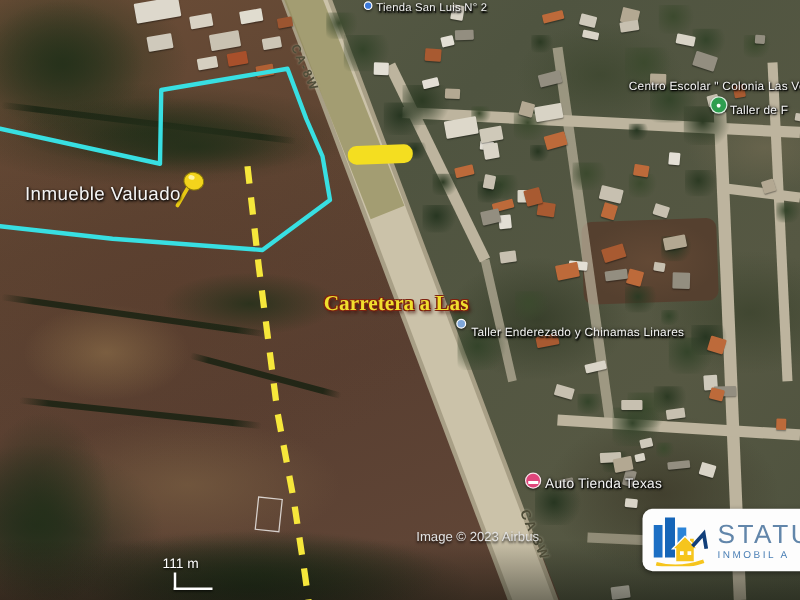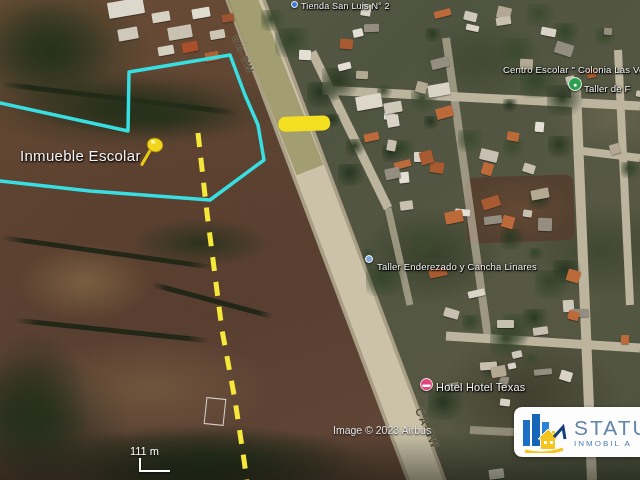--- a/index.html
+++ b/index.html
@@ -243,32 +243,33 @@
   <div class="maplabel" style="left:301px;top:1px;font-size:9px;">Tienda San Luis N° 2</div>
 
   <div class="maplabel" style="left:503px;top:64px;">Centro Escolar " Colonia Las Ve</div>
 
   <div class="circmark" style="left:568px;top:77px;width:14px;height:14px;background:#2e9e4f;">
       <span>●</span>
     </div>
   <div class="maplabel" style="left:584px;top:83px;">Taller de F</div>
 
   <div class="dotmark" style="left:365px;top:255px;width:8px;height:8px;background:#7fa6d9;"></div>
-  <div class="maplabel" style="left:377px;top:261px;">Taller Enderezado y Cancha Linares</div>
+  <div class="maplabel" style="left:377px;top:261px;">Taller Enderezado y Chinamas Linares</div>
 
   <div class="circmark" style="left:420px;top:378px;width:13px;height:13px;background:#e0457b;font-size:8px;">
       <span>▬</span>
     </div>
-  <div class="maplabel" style="left:436px;top:381px;font-size:11px;">Hotel Hotel Texas</div>
+  <div class="maplabel" style="left:436px;top:381px;font-size:11px;">Auto Tienda Texas</div>
 
   <div class="roadlabel" style="left:240px;top:34px;">CA-8W</div>
   <div class="roadlabel" style="left:424px;top:406px;font-size:11px;">CA-8W</div>
 
-  <div class="annot-parcel">Inmueble Escolar</div>
+  <div class="annot-parcel">Inmueble Valuado</div>
   <div class="annot-road">
+    <div>Carretera a Las</div>
   </div>
 
   <div class="attr">Image © 2023 Airbus</div>
   <div class="scaletext">111 m</div>
   <div class="scalebar"></div>
 
   <div class="logo">
     <svg width="46" height="42" viewBox="0 0 46 42">
       <rect x="2" y="9" width="7" height="26" fill="#1c6fc4"></rect>
       <rect x="11" y="3" width="8" height="32" fill="#1565b8"></rect>

